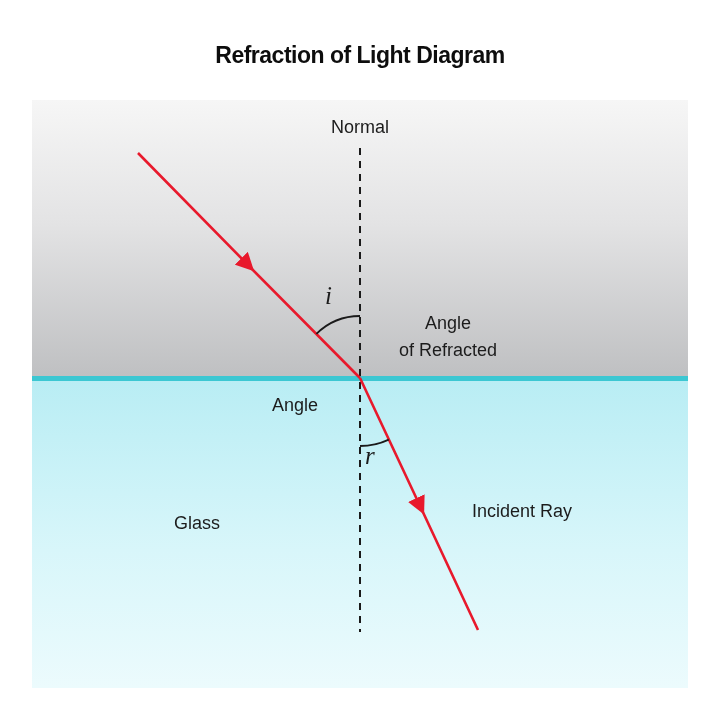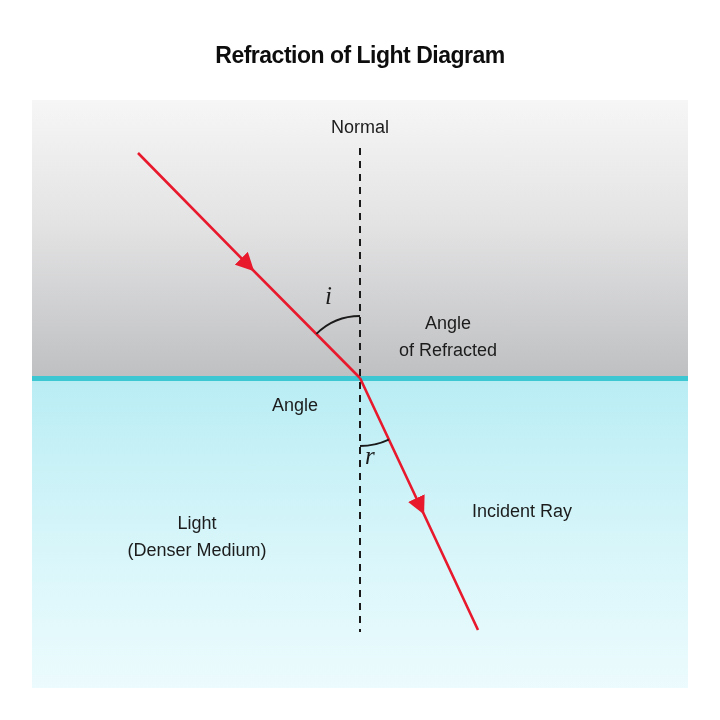--- a/index.html
+++ b/index.html
@@ -102,18 +102,17 @@
 
     <div class="lbl" style="left:263px; top:292px;">
       <div>Angle</div>
     </div>
 
     <span class="angle-symbol" style="left:333px; top:342px;">r</span>
 
     <div class="lbl" style="left:490px; top:398px;">Incident Ray</div>
 
     <div class="lbl" style="left:165px; top:410px;">
-      <div>Light</div>
-      <div>(Denser Medium)</div>
+      <div>Glass</div>
     </div>
 
   </div>
 </div>
 
 </body></html>

